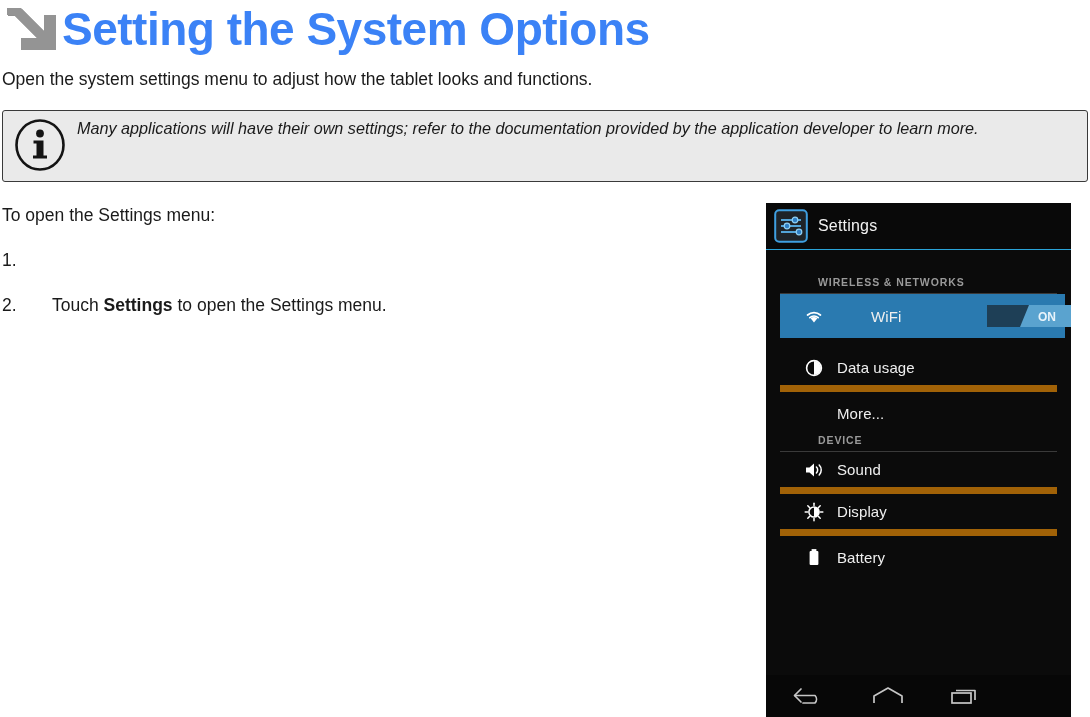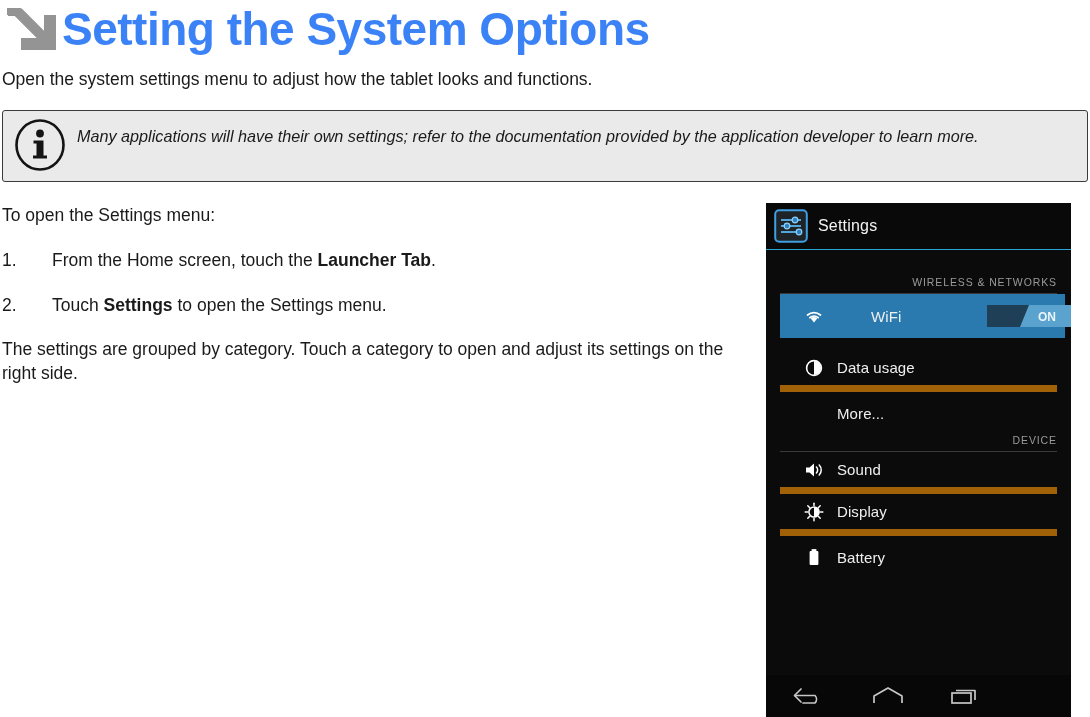--- a/index.html
+++ b/index.html
@@ -67,21 +67,21 @@
   }
   .note-icon {
     width: 52px; height: 52px;
     display: block;
   }
   .note-text {
     font-size: 16.2px;
     font-style: italic;
     color: #1a1a1a;
     line-height: 1.42;
-    padding-top: 14px;
+    padding-top: 6px;
     padding-right: 6px;
   }
 
   
   .body-col {
     position: absolute;
     left: 2px; top: 204px;
     width: 740px;
   }
   .lead {
@@ -140,28 +140,27 @@
     letter-spacing: 0.2px;
   }
 
   .device-list {
     position: relative;
     height: 467px;
     background: #0b0b0b;
   }
   .section-label {
     font-size: 10.5px;
-    font-weight: normal;
+    font-weight: bold;
     color: #9a9a9a;
     letter-spacing: 0.9px;
     padding: 0 0 5px 38px;
     border-bottom: 1px solid #3a3a3a;
     margin: 0 14px 0 14px;
     display: block;
-    text-align: right;
   }
   .spacer-top { height: 26px; }
   .spacer-sm { height: 12px; }
 
   .row {
     display: flex;
     align-items: center;
     height: 42px;
     margin: 0 14px;
     border-bottom: 7px solid #a16207;
@@ -245,29 +244,27 @@
     </div>
     <div class="note-text">Many applications will have their own settings; refer to the documentation provided by the application developer to learn more.</div>
   </div>
 
   <div class="body-col">
     <div class="lead">To open the Settings menu:</div>
 
     <div class="steps">
       <div class="step">
         <span class="step-num">1.</span>
-        <span class="step-text"><span>From the Home screen, touch the </span><b>Launcher Tab</b><span>.</span></span>
       </div>
       <div class="step">
         <span class="step-num">2.</span>
         <span class="step-text"><span>Touch </span><b>Settings</b><span> to open the Settings menu.</span></span>
       </div>
     </div>
 
-    <div class="closing">The settings are grouped by category. Touch a category to open and adjust its settings on the right side.</div>
   </div>
 
   <div class="device">
 
     <div class="device-header">
       <svg class="settings-app-icon" viewBox="0 0 34 34">
         <rect x="1.2" y="1.2" width="31.6" height="31.6" rx="4" fill="#1e2328" stroke="#3f9fe0" stroke-width="2"></rect>
         <line x1="7" y1="11" x2="27" y2="11" stroke="#5ab4ec" stroke-width="1.8"></line>
         <line x1="7" y1="17" x2="27" y2="17" stroke="#5ab4ec" stroke-width="1.8"></line>
         <line x1="7" y1="23" x2="27" y2="23" stroke="#5ab4ec" stroke-width="1.8"></line>

